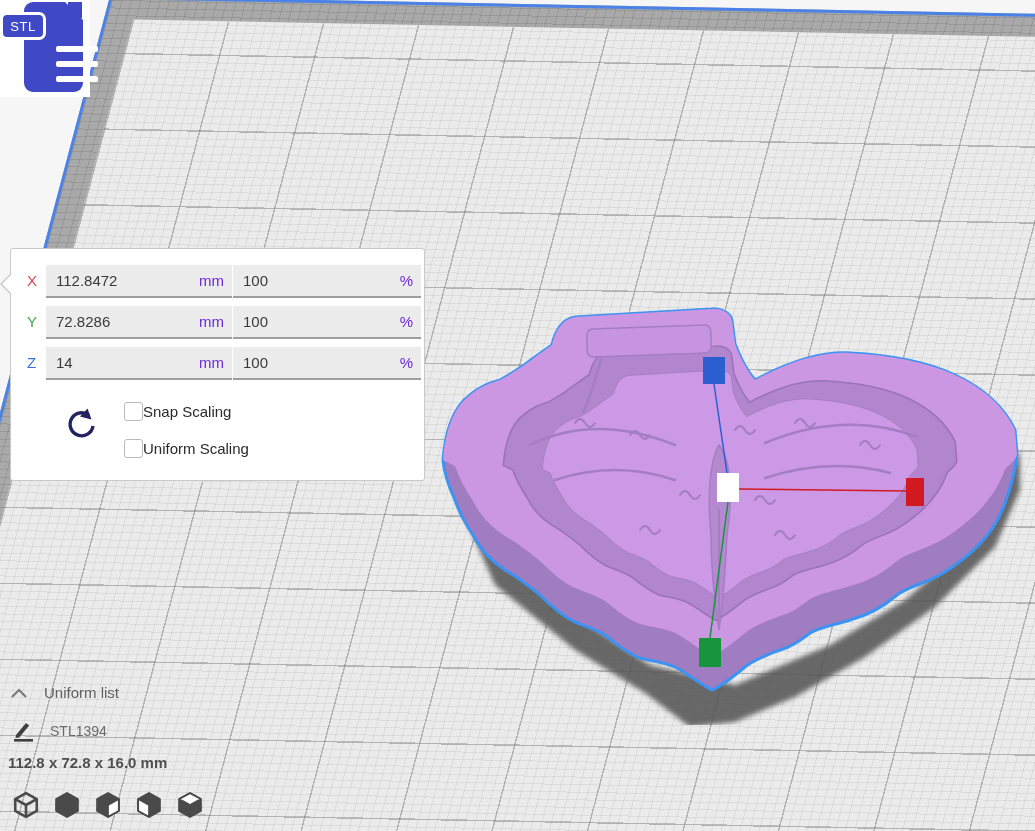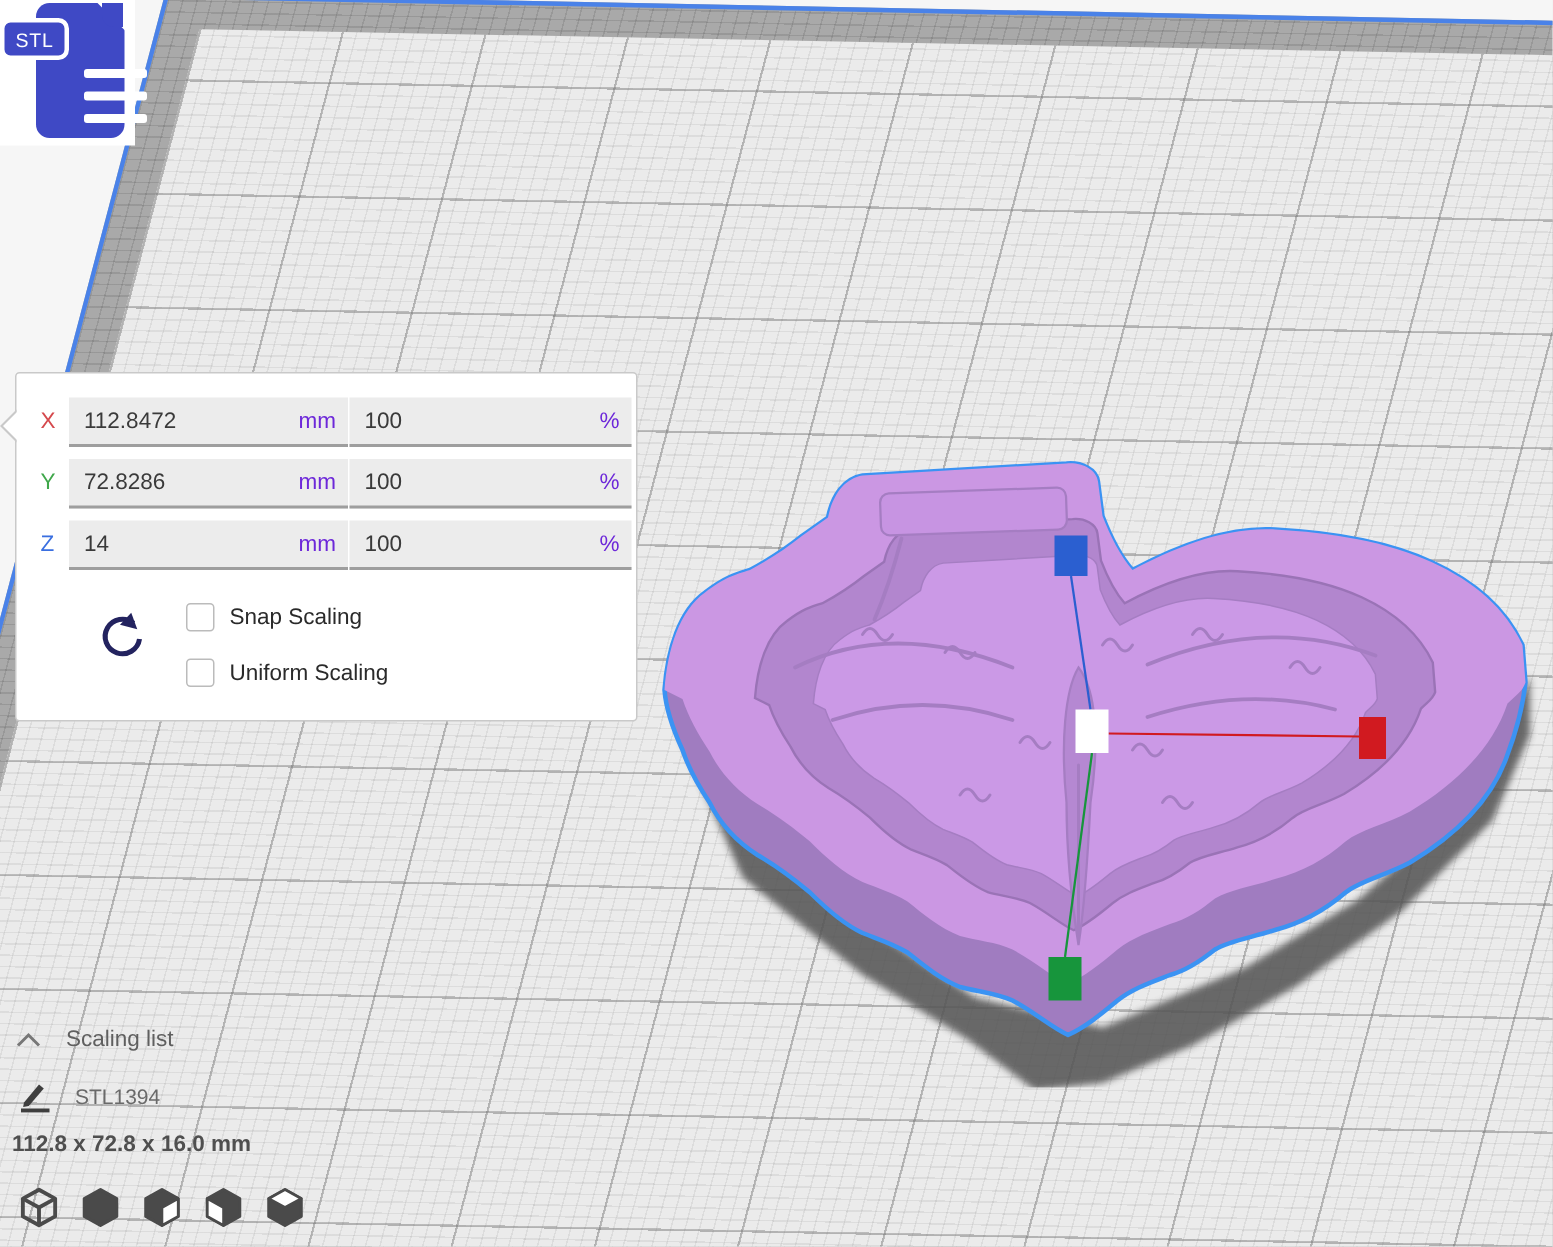--- a/index.html
+++ b/index.html
@@ -56,21 +56,21 @@
   .field { position:absolute; top:0; height:33px; background:#ececec;
            border-bottom:2px solid #9e9e9e;padding-left:48px; }
   .field-val { position:absolute; left:10px; top:7px; font-size:15px; color:#3a3a3a; }
   .field-unit { position:absolute; right:8px; top:7px; font-size:15px; color:#6d28d9; }
   .f1 { left:35px; width:186px; }
   .f2 { left:222px; width:188px; }
   #reset-btn { position:absolute; left:50px; top:158px; width:38px; height:38px;
            background:none; border:none; cursor:pointer; }
   .cb-row { position:absolute; left:113px; height:20px; display:flex; align-items:center; }
   .cb-box { width:19px; height:19px; border:1.5px solid #bbb; border-radius:3px; background:#fff; }
-  .cb-label { margin-left:10px; font-size:15px; color:#2a2a2a; white-space:nowrap; }
+  .cb-label { margin-left:0; font-size:15px; color:#2a2a2a; white-space:nowrap; }
 
   
   #objlist-toggle { position:absolute; left:10px; top:684px; display:flex; align-items:center; z-index:2; cursor:pointer; }
   #objlist-label { margin-left:16px; font-size:15px; color:#5f5f5f; }
   #obj-row { position:absolute; left:12px; top:720px; display:flex; align-items:center; z-index:2; }
   #obj-name { margin-left:16px; font-size:14px; color:#6a6a6a; }
   #obj-dims { position:absolute; left:8px; top:754px; font-size:15px; color:#4f4f4f; z-index:2;font-weight:bold; }
 
   
   #view-toolbar { position:absolute; left:12px; top:791px; display:flex; gap:13px; z-index:2; }
@@ -236,21 +236,21 @@
     <div class="cb-row" style="top:189px">
       <span class="cb-box"></span>
       <span class="cb-label">Uniform Scaling</span>
     </div>
   </div>
 
   <div id="objlist-toggle">
     <svg width="18" height="12" viewBox="0 0 18 12">
       <polyline points="2,10 9,3 16,10" fill="none" stroke="#777" stroke-width="2"></polyline>
     </svg>
-    <span id="objlist-label">Scaling list</span>
+    <span id="objlist-label">Uniform list</span>
   </div>
 
   <div id="obj-row">
     <svg width="22" height="22" viewBox="0 0 22 22">
       <polygon points="4,15 14,3 17.2,5.6 7.2,17.4 3.4,18" fill="#3f3f3f"></polygon>
       <rect x="2" y="19" width="19" height="2.6" fill="#3f3f3f"></rect>
     </svg>
     <span id="obj-name">STL1394</span>
   </div>
 

